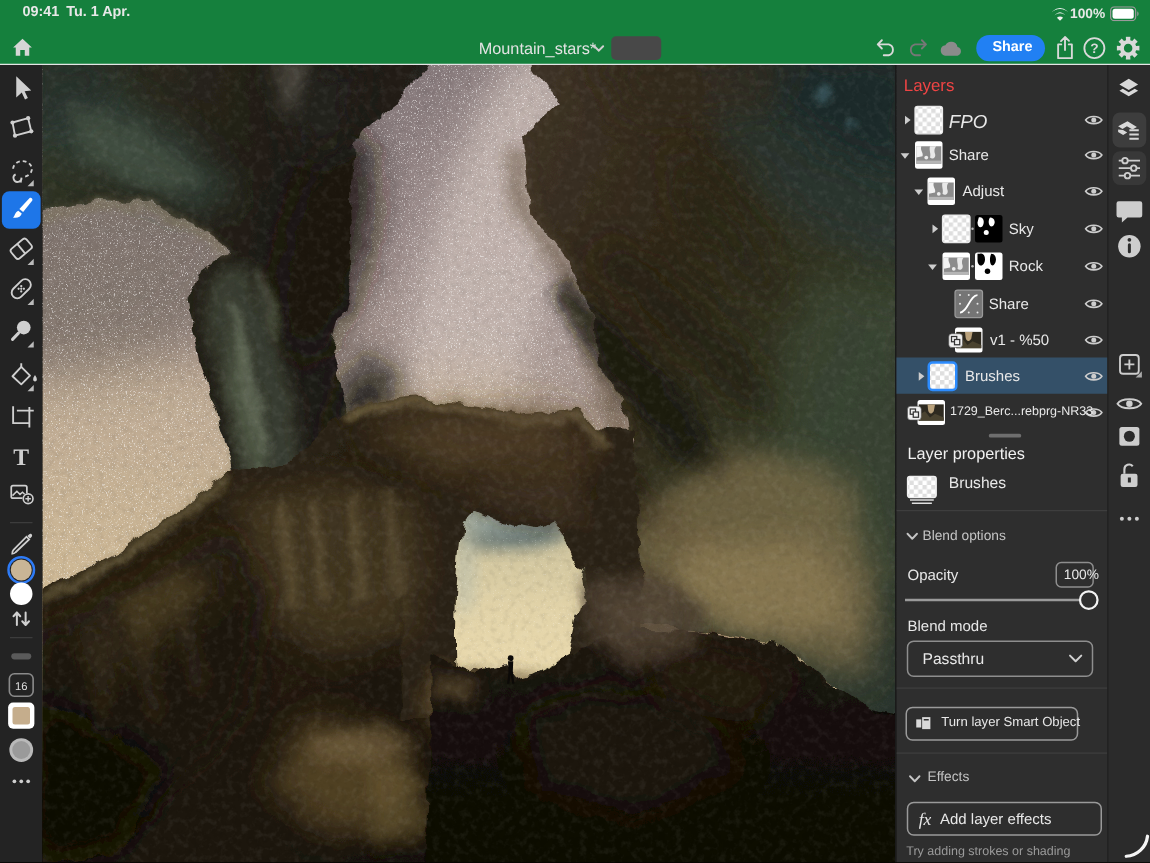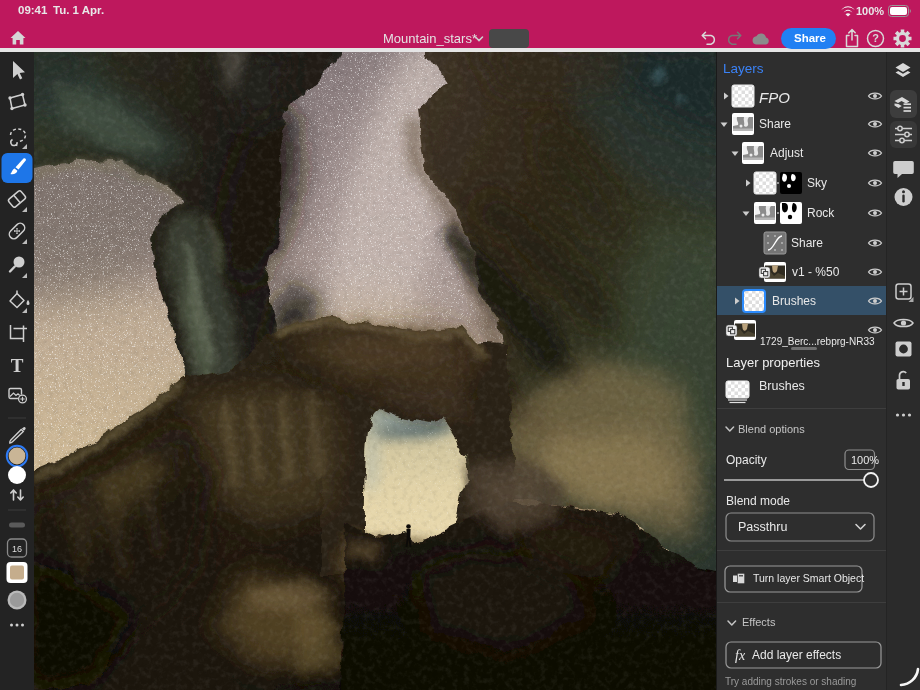--- a/index.html
+++ b/index.html
@@ -1,18 +1,18 @@
 <!DOCTYPE html>
 <html><head><meta charset="utf-8">
 <style>
 html,body{margin:0;padding:0;background:#000;}
 body{width:920px;height:690px;position:relative;overflow:hidden;
   font-family:"Liberation Sans",sans-serif;-webkit-font-smoothing:antialiased;}
 .abs{position:absolute;}
-#topbar{left:0;top:0;width:920px;height:52px;background:#be185d;border-bottom:4px solid #e5e5e5;box-sizing:border-box;}
+#topbar{left:0;top:0;width:920px;height:52px;background:#15803d;border-bottom:1px solid #e5e5e5;box-sizing:border-box;}
 #lefttb{left:0;top:52px;width:34px;height:638px;background:#232323;}
 #canvas{left:34px;top:52px;width:683px;height:638px;background:#0c0a07;}
 #panel{left:717px;top:52px;width:169px;height:638px;background:#2e2e2e;}
 #strip{left:886px;top:52px;width:34px;height:638px;background:#2b2b2b;border-left:1px solid #242424;box-sizing:border-box;}
 .t{position:absolute;color:#e8e8e8;white-space:nowrap;}
 .ic{position:absolute;}
 </style></head>
 <body>
 
 <div id="topbar" class="abs">
@@ -348,21 +348,21 @@
 <rect x="0" y="0" width="683" height="638" filter="url(#fmot2)" opacity="0.055"></rect>
 
 <g fill="#0c0a08">
   <circle cx="374.5" cy="474.5" r="2.3"></circle>
   <path d="M372.4,477 L376.6,477 L376.2,486 L377.5,495 L375.8,495 L374.5,487.5 L373.4,495 L371.6,495 L372.8,486 Z"></path>
 </g>
 </svg>
 </div>
 
 <div id="panel" class="abs">
-  <span class="t" style="left:6px;top:9px;font-size:13.5px;color:#3b82f6;">Layers</span>
+  <span class="t" style="left:6px;top:9px;font-size:13.5px;color:#ef4444;">Layers</span>
 
   <div class="abs" style="left:0;top:234px;width:169px;height:29px;background:#345068;"></div>
   <svg width="169" height="638" viewBox="0 0 169 638" style="position:absolute;left:0;top:0">
     <defs>
       <pattern id="chk" width="7" height="7" patternUnits="userSpaceOnUse">
         <rect width="7" height="7" fill="#fff"></rect>
           <rect width="3.5" height="3.5" fill="#dedede"></rect>
           <rect x="3.5" y="3.5" width="3.5" height="3.5" fill="#dedede"></rect>
       </pattern>
       <g id="eye">
@@ -491,21 +491,21 @@
     <text x="18" y="608" font-family="Liberation Serif" font-style="italic" font-size="14" fill="#e8e8e8">fx</text>
   </svg>
   <span class="t" style="left:42px;top:37px;font-size:15px;font-style:italic;">FPO</span>
   <span class="t" style="left:42px;top:65px;font-size:12px;">Share</span>
   <span class="t" style="left:53px;top:94px;font-size:12px;">Adjust</span>
   <span class="t" style="left:90px;top:124px;font-size:12px;">Sky</span>
   <span class="t" style="left:90px;top:154px;font-size:12px;">Rock</span>
   <span class="t" style="left:74px;top:184px;font-size:12px;">Share</span>
   <span class="t" style="left:75px;top:213px;font-size:12px;">v1 - %50</span>
   <span class="t" style="left:55px;top:242px;font-size:12px;">Brushes</span>
-  <span class="t" style="left:43px;top:284px;font-size:10px;">1729_Berc...rebprg-NR33</span>
+  <span class="t" style="left:43px;top:272px;font-size:10px;">1729_Berc...rebprg-NR33</span>
   <span class="t" style="left:9px;top:303px;font-size:13px;color:#f0f0f0;">Layer properties</span>
   <span class="t" style="left:42px;top:327px;font-size:12.5px;">Brushes</span>
   <span class="t" style="left:21px;top:371px;font-size:11px;color:#c4c4c4;">Blend options</span>
   <span class="t" style="left:9px;top:401px;font-size:12px;">Opacity</span>
   <span class="t" style="left:134px;top:402px;font-size:11px;">100%</span>
   <span class="t" style="left:9px;top:442px;font-size:12px;">Blend mode</span>
   <span class="t" style="left:21px;top:468px;font-size:12.5px;">Passthru</span>
   <span class="t" style="left:36px;top:520px;font-size:10.5px;">Turn layer Smart Object</span>
   <span class="t" style="left:25px;top:564px;font-size:11px;color:#c4c4c4;">Effects</span>
   <span class="t" style="left:35px;top:596px;font-size:12px;">Add layer effects</span>

